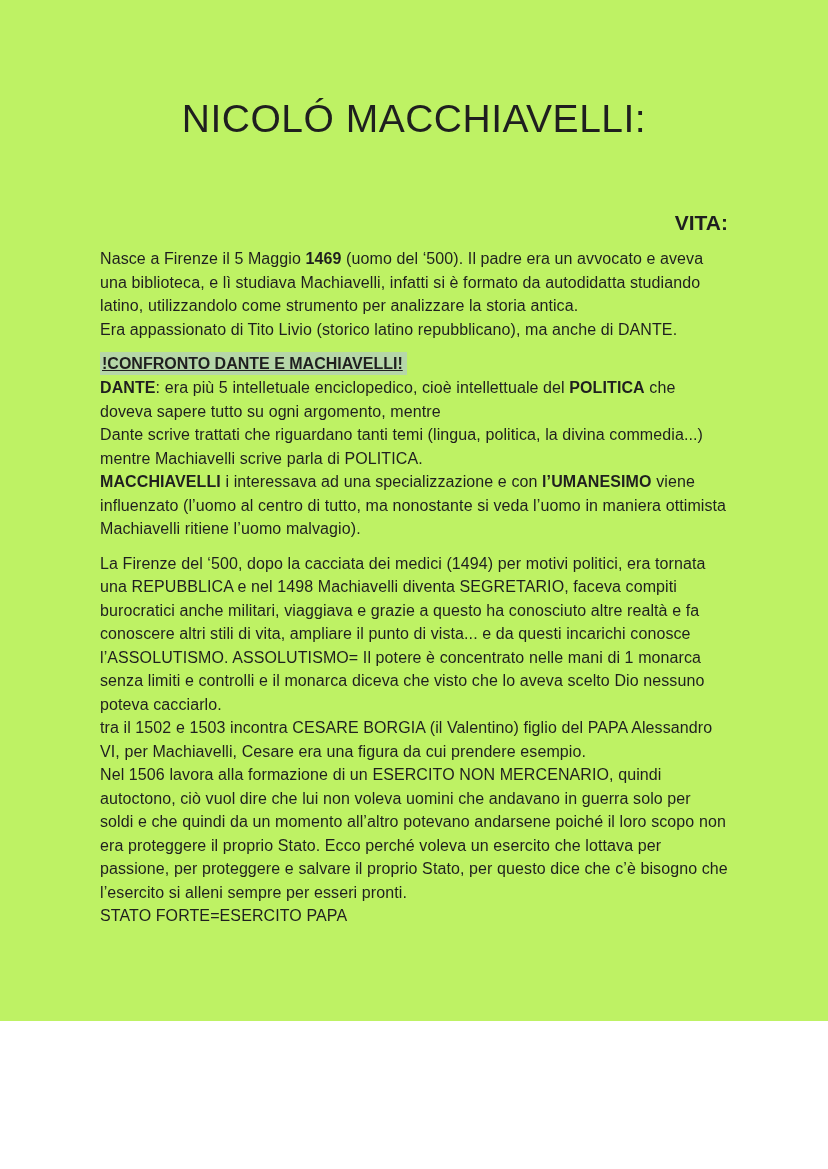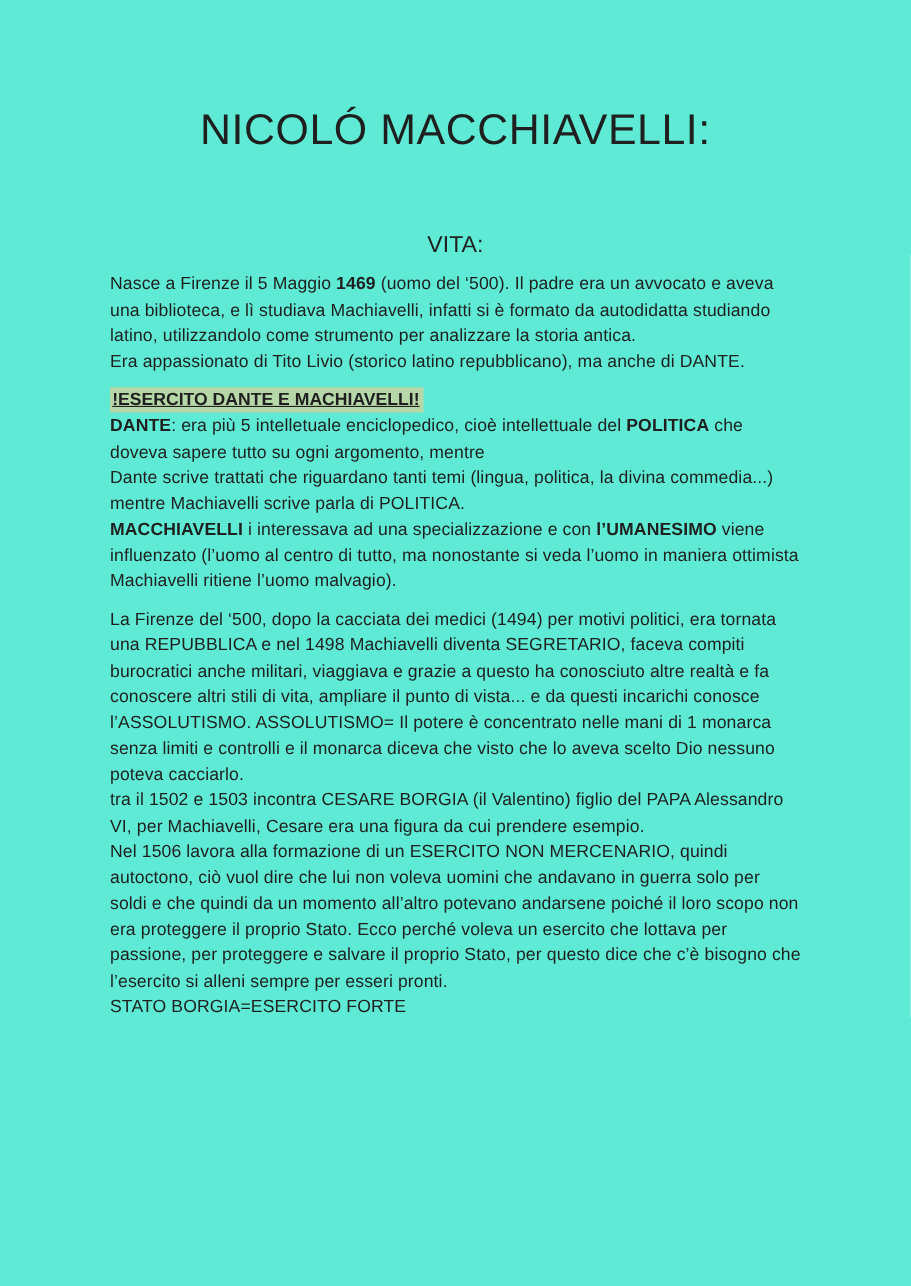--- a/index.html
+++ b/index.html
@@ -10,39 +10,39 @@
   body {
     width: 828px;
     height: 1169px;
     overflow: hidden;
     font-family: "Liberation Sans", "DejaVu Sans", sans-serif;
     color: var(--text, #1f1f1f);
   }
   .page {
     box-sizing: border-box;
     width: 828px;
-    height: 1169px;
+    height: 1021px;
     padding: 0 100px;
-    background: #5eead4;
+    background: #bef264;
   }
   .doc-title {
     margin: 0;
     padding-top: 96px;
     text-align: center;
     font-size: 39px;
     font-weight: 400;
     letter-spacing: 0.5px;
     color: var(--text, #1f1f1f);
     line-height: 1.2;
   }
   .center-heading {
     margin: 66px 0 0 0;
-    text-align: center;
+    text-align: right;
     font-size: 21px;
-    font-weight: 400;
+    font-weight: 700;
     line-height: 1.3;
   }
   .body-text p {
     margin: 0;
     font-size: 16px;
     line-height: 23.5px;
     letter-spacing: 0.1px;
   }
   .bold { font-weight: 700; }
   section.hl-section { margin-top: 11px; }
@@ -67,30 +67,30 @@
 
   <section>
     <h2 class="center-heading">VITA:</h2>
     <div class="body-text vita-body">
         <p><span>Nasce a Firenze il 5 Maggio </span><span class="bold">1469</span><span> (uomo del ‘500). Il padre era un avvocato e aveva una biblioteca, e lì studiava Machiavelli, infatti si è formato da autodidatta studiando latino, utilizzandolo come strumento per analizzare la storia antica.</span></p>
         <p><span>Era appassionato di Tito Livio (storico latino repubblicano), ma anche di DANTE.</span></p>
       </div>
   </section>
 
   <section class="hl-section">
-    <h3 class="hl-heading">!ESERCITO DANTE E MACHIAVELLI!</h3>
+    <h3 class="hl-heading">!CONFRONTO DANTE E MACHIAVELLI!</h3>
     <div class="body-text">
         <p><span class="bold">DANTE</span><span>: era più 5 intelletuale enciclopedico, cioè intellettuale del </span><span class="bold">POLITICA</span><span> che doveva sapere tutto su ogni argomento, mentre</span></p>
         <p><span>Dante scrive trattati che riguardano tanti temi (lingua, politica, la divina commedia...) mentre Machiavelli scrive parla di POLITICA.</span></p>
         <p><span class="bold">MACCHIAVELLI</span><span> i interessava ad una specializzazione e con </span><span class="bold">l’UMANESIMO</span><span> viene influenzato (l’uomo al centro di tutto, ma nonostante si veda l’uomo in maniera ottimista Machiavelli ritiene l’uomo malvagio).</span></p>
       </div>
   </section>
 
   <section class="hl-section">
     <div class="body-text">
         <p><span>La Firenze del ‘500, dopo la cacciata dei medici (1494) per motivi politici, era tornata una REPUBBLICA e nel 1498 Machiavelli diventa SEGRETARIO, faceva compiti burocratici anche militari, viaggiava e grazie a questo ha conosciuto altre realtà e fa conoscere altri stili di vita, ampliare il punto di vista... e da questi incarichi conosce l’ASSOLUTISMO. ASSOLUTISMO= Il potere è concentrato nelle mani di 1 monarca senza limiti e controlli e il monarca diceva che visto che lo aveva scelto Dio nessuno poteva cacciarlo.</span></p>
         <p><span>tra il 1502 e 1503 incontra CESARE BORGIA (il Valentino) figlio del PAPA Alessandro VI, per Machiavelli, Cesare era una figura da cui prendere esempio.</span></p>
         <p><span>Nel 1506 lavora alla formazione di un ESERCITO NON MERCENARIO, quindi autoctono, ciò vuol dire che lui non voleva uomini che andavano in guerra solo per soldi e che quindi da un momento all’altro potevano andarsene poiché il loro scopo non era proteggere il proprio Stato. Ecco perché voleva un esercito che lottava per passione, per proteggere e salvare il proprio Stato, per questo dice che c’è bisogno che l’esercito si alleni sempre per esseri pronti.</span></p>
-        <p><span>STATO BORGIA=ESERCITO FORTE</span></p>
+        <p><span>STATO FORTE=ESERCITO PAPA</span></p>
       </div>
   </section>
 
 </div>
 
 </body></html>

